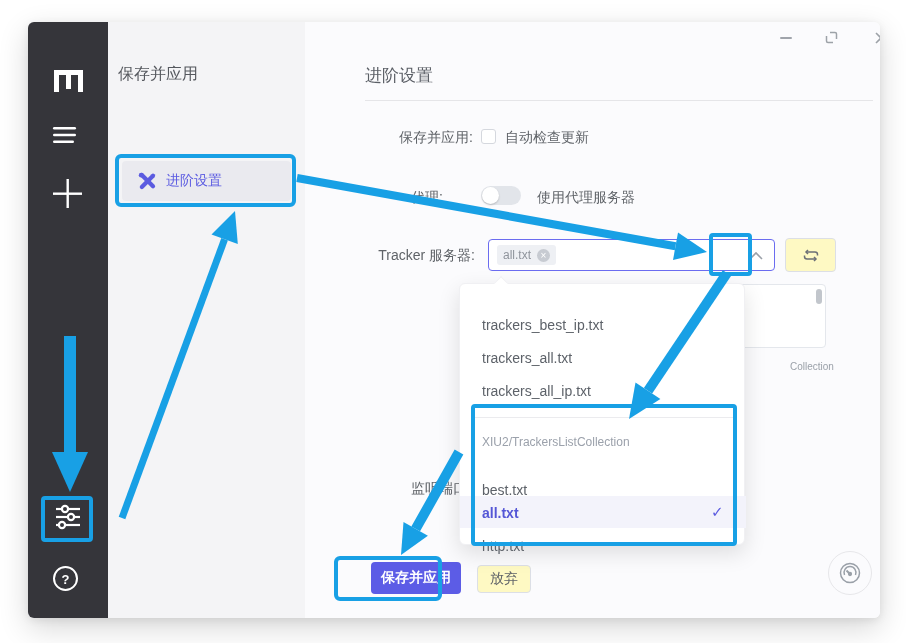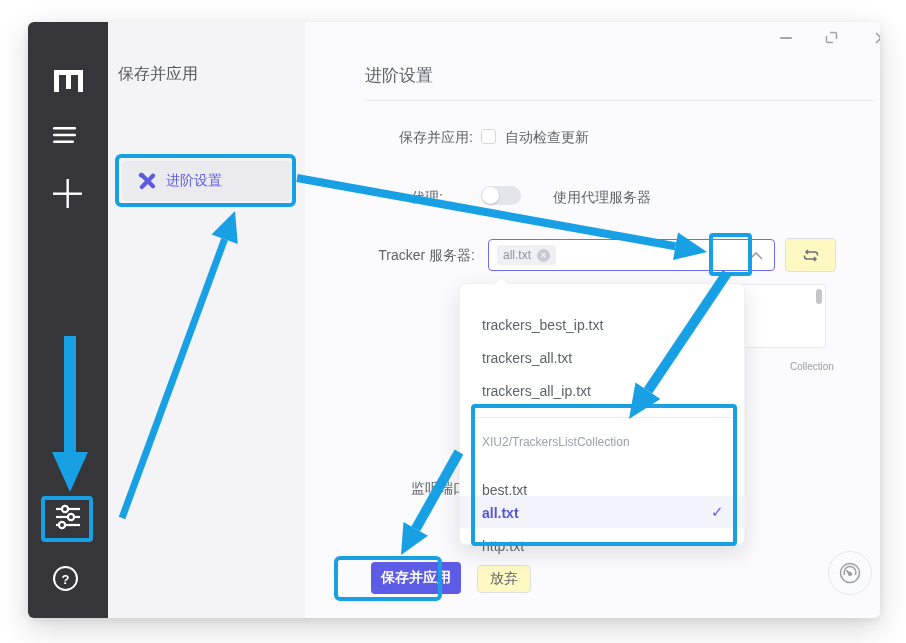--- a/index.html
+++ b/index.html
@@ -120,21 +120,21 @@
       <div class="abs" style="left:60px;top:78px;width:508px;height:1px;background:#e5e5e8;"></div>
 
       <div class="abs cjk" style="left:60px;top:108px;width:108px;text-align:right;">保存并应用:</div>
       <div class="abs checkbox" style="left:176px;top:107px;"></div>
       <div class="abs cjk" style="left:200px;top:108px;">自动检查更新</div>
 
       <div class="abs cjk" style="left:68px;top:168px;width:108px;text-align:center;">代理:</div>
       <div class="abs toggle-off" style="left:176px;top:164px;">
         <div class="abs knob"></div>
       </div>
-      <div class="abs cjk" style="left:248px;top:168px;">使用代理服务器</div>
+      <div class="abs cjk" style="left:232px;top:168px;">使用代理服务器</div>
 
       <div class="abs cjk" style="left:60px;top:226px;width:110px;text-align:right;">Tracker 服务器:</div>
       <div class="abs select" style="left:183px;top:217px;width:287px;height:32px;">
         <span class="tag">
           <span>all.txt</span>
           <span class="tag-x">×</span>
         </span>
         <span class="abs" style="left:259px;top:11px;">
           <svg width="16" height="10" viewBox="0 0 16 10" fill="none" stroke="#9aa0a8" stroke-width="1.6">
             <polyline points="2,8 8,2 14,8"></polyline>

